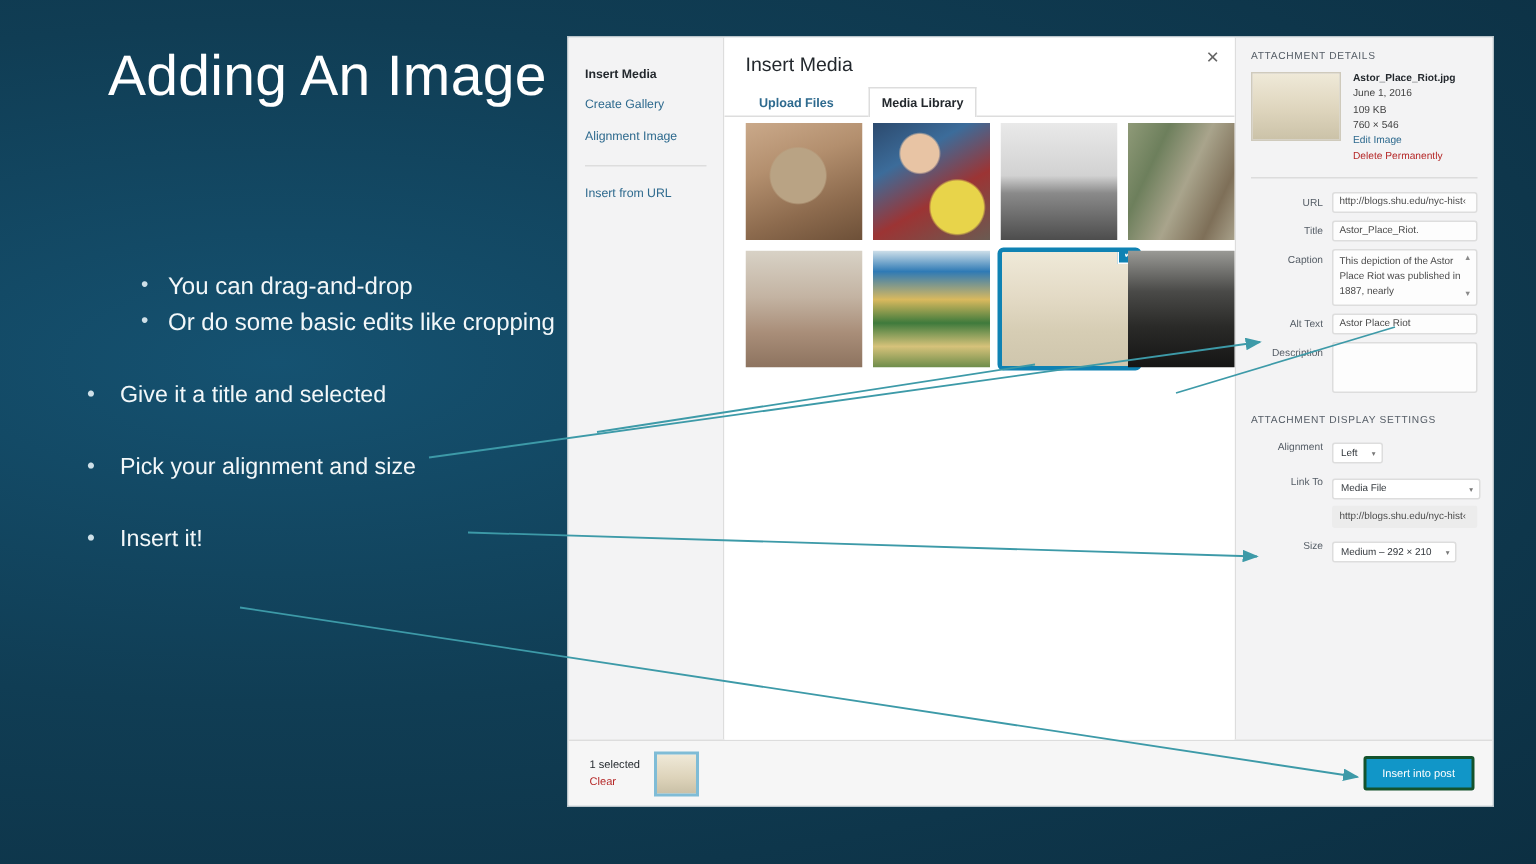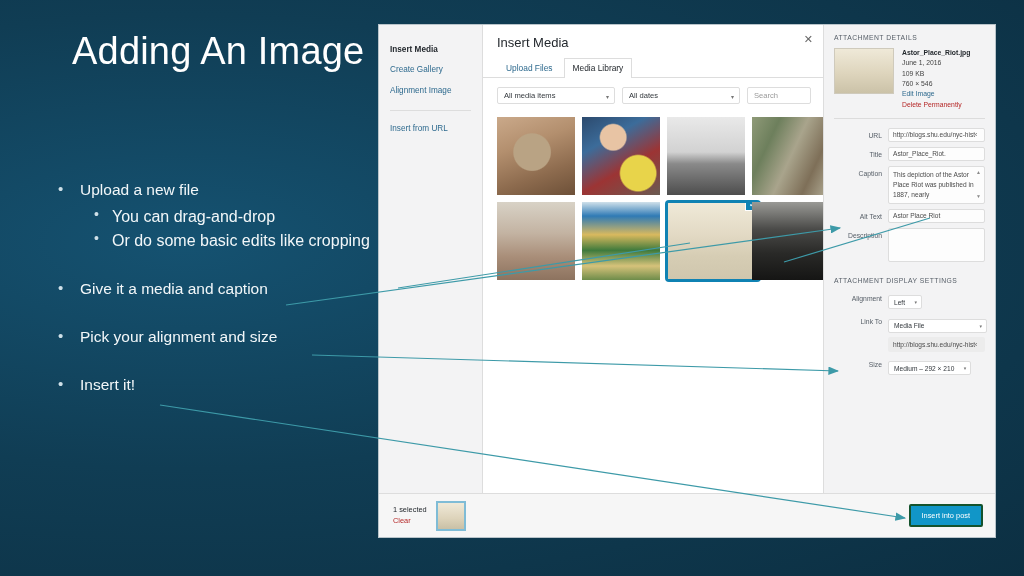--- a/index.html
+++ b/index.html
@@ -79,21 +79,21 @@
   }
   #main-head {
     padding: 10px 12px 0 14px; position: relative;
     border-bottom: 1px solid #dddddd; background:#fff;
   }
   #dlg-title { font-size: 13px; color: #23282d; font-weight: normal; margin-bottom: 8px; }
   #close-x {
     position: absolute; right: 10px; top: 9px;
     font-size: 11px; color: #666; cursor: pointer; line-height: 1;
   }
-  #tabs { display: flex; gap: 2px; margin-bottom: -1px; }
+  #tabs { display: flex; gap: 14px; margin-bottom: -1px; font-weight: bold; }
   .tab {
     font-size: 8.4px; color: #2e6a8e; padding: 4px 8px 5px;
     border: 1px solid transparent; border-bottom: none; cursor: pointer;
   }
   .tab.active {
     background: #fff; color: #23282d;
     border-color: #dddddd; border-bottom-color: #fff;
   }
 
   #filters {
@@ -211,24 +211,23 @@
   }
 </style>
 </head>
 <body>
 
 <div id="slide">
 
   <div id="slide-title">Adding An Image</div>
 
   <div class="bullets">
-    <div class="b1">Upload a new file</div>
     <div class="b2">You can drag-and-drop</div>
     <div class="b2">Or do some basic edits like cropping</div>
-    <div class="b1 gap-b">Give it a media and caption</div>
+    <div class="b1 gap-b">Give it a title and selected</div>
     <div class="b1 gap-c">Pick your alignment and size</div>
     <div class="b1 gap-c">Insert it!</div>
   </div>
 
   <div id="shot">
     <div id="shot-body">
 
       <div id="rail">
         <div class="rail-item active">Insert Media</div>
         <div class="rail-item">Create Gallery</div>
@@ -241,31 +240,20 @@
 
         <div id="main-head">
           <div id="dlg-title">Insert Media</div>
           <div id="close-x">✕</div>
           <div id="tabs">
             <div class="tab">Upload Files</div>
             <div class="tab active">Media Library</div>
           </div>
         </div>
 
-        <div id="filters">
-          <div class="sel">
-            <span>All media items</span>
-            <span class="caret">▾</span>
-          </div>
-          <div class="sel">
-            <span>All dates</span>
-            <span class="caret">▾</span>
-          </div>
-          <div id="search-input">Search</div>
-        </div>
 
         <div id="grid-wrap">
           <div id="grid">
 
             <div class="thumb">
               <div class="art" style="background:
                 radial-gradient(ellipse at 45% 45%, #b9a384 0 30%, transparent 32%),
                 linear-gradient(160deg,#caa98a 0%,#b38f6e 35%,#8d6b4e 70%,#6d5038 100%)"></div>
             </div>
 

